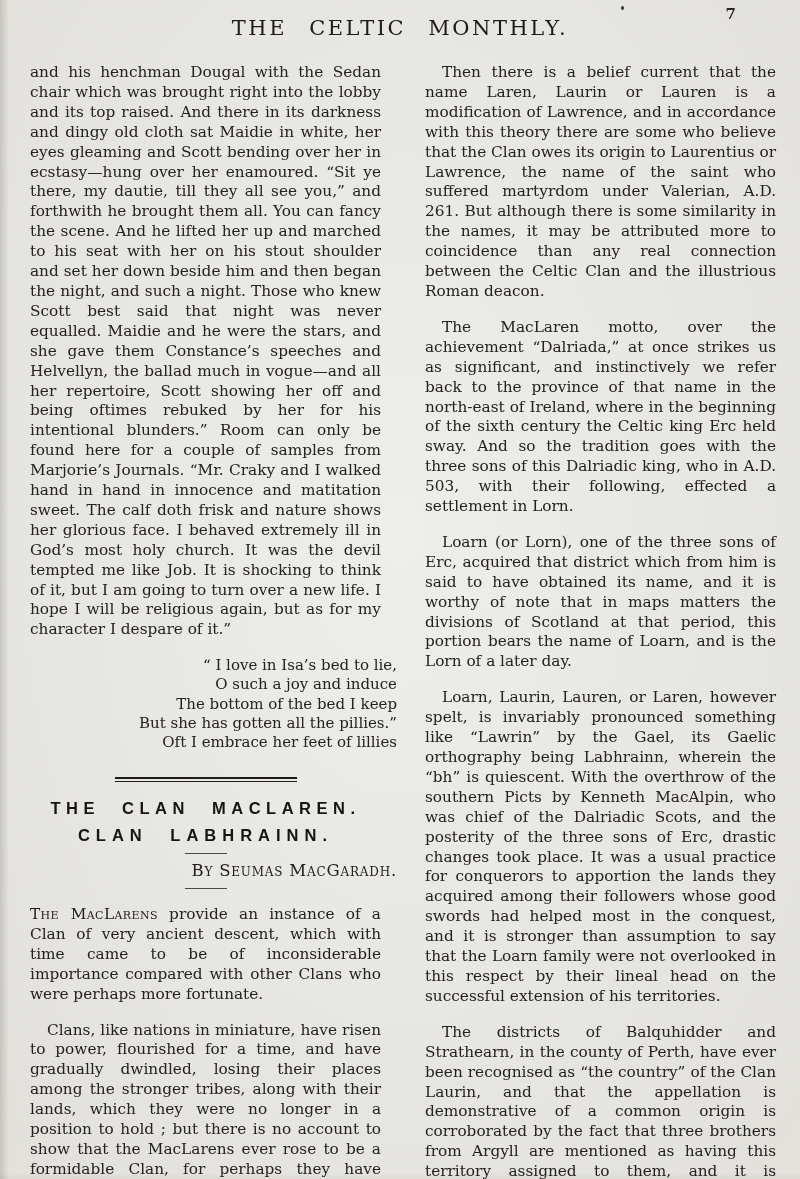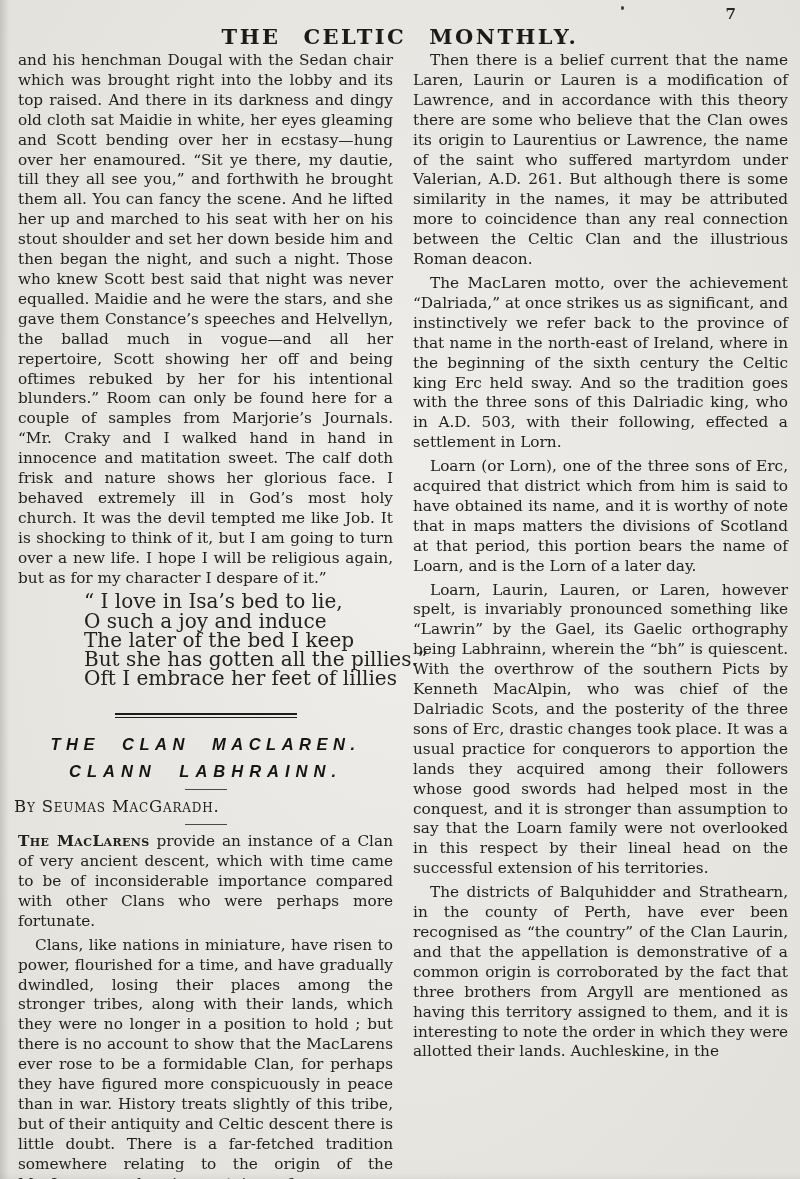--- a/index.html
+++ b/index.html
@@ -9,92 +9,92 @@
     background:#e9e8e3;
     background-image:
       linear-gradient(90deg, rgba(120,118,112,0.28) 0px, rgba(120,118,112,0.0) 9px),
       linear-gradient(0deg, rgba(150,148,140,0.12) 0px, rgba(150,148,140,0.0) 6px),
       radial-gradient(ellipse at 50% 45%, rgba(255,255,255,0.25), rgba(0,0,0,0.03) 95%);
     color:#24221f;
     font-family:"DejaVu Serif","Liberation Serif",serif;
     overflow:hidden;
   }
   .masthead {
-    position:absolute; top:24px; left:0; width:100%;
-    text-align:center; font-weight:bold; font-size:21px;
+    position:absolute; top:16px; left:0; width:100%;
+    text-align:center; font-weight:normal; font-size:21px;
     letter-spacing:2.5px; word-spacing:13px; color:#1c1b18;
   }
   .pagenum {
     position:absolute; top:5px; right:64px;
     font-weight:bold; font-size:15px; color:#2a2825;
   }
   .speck { position:absolute; background:#3a3834; border-radius:50%; }
   .speck-a { left:621px; top:6px; width:3px; height:4px; }
   .columns {
     position:absolute; top:47px; left:14px; width:778px;
     display:flex; gap:12px;
   }
   .col {
     width:383px; text-align:justify;
     font-size:15.3px; line-height:19.9px;
     hyphens:none; color:#24221f;
   }
-  .para { margin:4px; }
+  .para { margin:16px; }
   .para.indent { text-indent:17px; }
-  .smallcaps-lead { font-variant:small-caps; letter-spacing:0.4px;font-weight:bold; }
+  .smallcaps-lead { font-variant:small-caps; letter-spacing:0.4px; }
   .poem {
     margin:1px 0 6px 0; padding-left:70px;
-    font-size:20px; line-height:19.2px; text-align:left;
+    font-size:15px; line-height:19.2px; text-align:right;
   }
   .poem-line { white-space:nowrap; }
   .section-rule {
     width:182px; height:2px; margin:25px auto 17px auto;
     border-top:2.5px solid #1d1c19; border-bottom:1px solid #1d1c19;
   }
   .article-title {
     text-align:center; font-family:"Liberation Sans","DejaVu Sans",sans-serif;
     font-weight:bold; font-size:16.5px; color:#161512;
-    letter-spacing:5.5px; word-spacing:12px; margin:0 0 7px 0;font-style:italic;
+    letter-spacing:5.5px; word-spacing:12px; margin:0 0 7px 0;
   }
   .title2 { letter-spacing:6px; }
   .minirule {
     width:42px; border:0; border-top:1.5px solid #4a4844;
     margin:7px auto 7px auto;
   }
   .byline {
-    text-align:left; font-size:16.5px; margin:2px 0;
+    text-align:right; font-size:16.5px; margin:2px 0;
     font-variant:small-caps; letter-spacing:0.8px; color:#201e1b;
   }
 </style>
 </head>
 <body>
 
 <div class="page">
   <div class="masthead">THE CELTIC MONTHLY.</div>
   <div class="pagenum">7</div>
   <div class="speck speck-a"></div>
 
   <div class="columns">
     <div class="col">
       <div id="left-intro">
           <p class="para">and his henchman Dougal with the Sedan chair which was brought right into the lobby and its top raised.  And there in its darkness and dingy old cloth sat Maidie in white, her eyes gleaming and Scott bending over her in ecstasy—hung over her enamoured.  “Sit ye there, my dautie, till they all see you,” and forthwith he brought them all.  You can fancy the scene. And he lifted her up and marched to his seat with her on his stout shoulder and set her down beside him and then began the night, and such a night.  Those who knew Scott best said that night was never equalled.  Maidie and he were the stars, and she gave them Constance’s speeches and Helvellyn, the ballad much in vogue—and all her repertoire, Scott showing her off and being oftimes rebuked by her for his intentional blunders.”  Room can only be found here for a couple of samples from Marjorie’s Journals. “Mr. Craky and I walked hand in hand in innocence and matitation sweet.  The calf doth frisk and nature shows her glorious face. I behaved extremely ill in God’s most holy church.  It was the devil tempted me like Job. It is shocking to think of it, but I am going to turn over a new life.  I hope I will be religious again, but as for my character I despare of it.”</p>
         </div>
 
       <div id="poem" class="poem">
           <div class="poem-line">“ I love in Isa’s bed to lie,</div>
           <div class="poem-line">O such a joy and induce</div>
-          <div class="poem-line">The later of the bed I keep</div>
+          <div class="poem-line">The bottom of the bed I keep</div>
           <div class="poem-line">But she has gotten all the pillies.”</div>
           <div class="poem-line">Oft I embrace her feet of lillies</div>
         </div>
 
       <div class="section-rule"></div>
 
       <div class="article-title">THE CLAN MACLAREN.</div>
-      <div class="article-title title2">CLANN LABHRAINN.</div>
+      <div class="article-title title2">CLAN LABHRAINN.</div>
 
       <hr class="minirule">
 
       <div class="byline">By Seumas MacGaradh.</div>
 
       <hr class="minirule">
 
       <div id="article-paras">
           <p class="para"><span class="smallcaps-lead">The MacLarens</span> provide an instance of a Clan of very ancient descent, which with time came to be of inconsiderable importance compared with other Clans who were perhaps more fortunate.</p>
           <p class="para indent">Clans, like nations in miniature, have risen to power, flourished for a time, and have gradually dwindled, losing their places among the stronger tribes, along with their lands, which they were no longer in a position to hold ;  but there is no account to show that the MacLarens ever rose to be a formidable Clan, for perhaps they have figured more conspicuously in peace than in war.  History treats slightly of this tribe, but of their antiquity and Celtic descent there is little doubt.  There is a far-fetched tradition somewhere relating to the origin of the MacLarens, wherein certain references are made to a mermaid, which bids fair to stand as one of the most puerile of such legends, but to show how hard tradition dies, it was sufficiently believed in as to induce heralds to assign</p>

